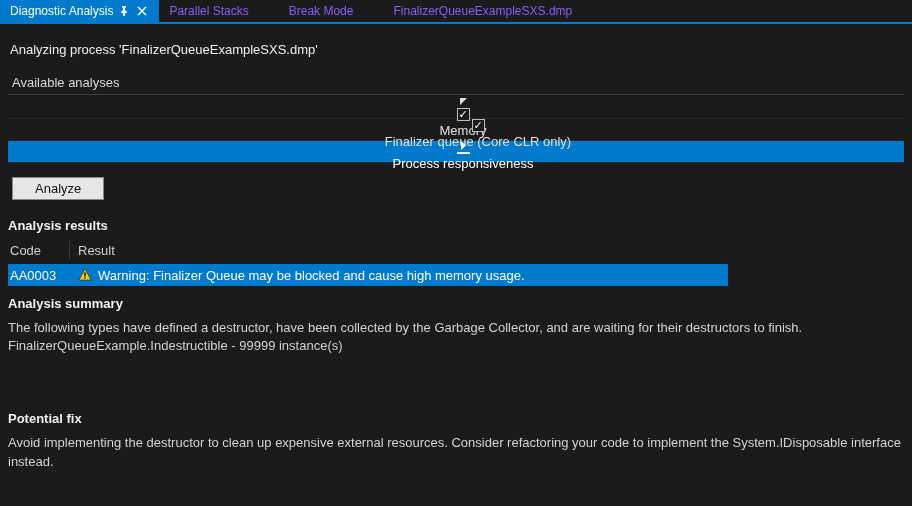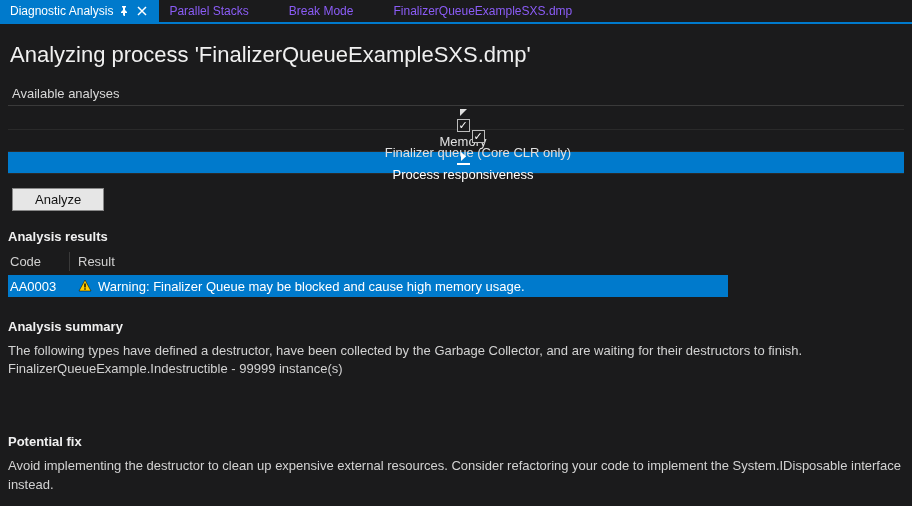--- a/index.html
+++ b/index.html
@@ -38,21 +38,21 @@
     justify-content: center;
     width: 14px;
     height: 14px;
   }
   .tab-spacer { width: 20px; }
   .body {
     padding: 18px 8px 8px 8px;
   }
   h1.title {
     font-weight: 400;
-    font-size: 22px;
+    font-size: 13px;
     color: #f0f0f0;
     padding: 0 0 14px 2px;
   }
   .section-label {
     font-size: 13px;
     color: #d8d8d8;
     padding: 4px 4px 4px 4px;
     border-bottom: 1px solid #3a3a3a;
   }
   .tree {
@@ -138,21 +138,21 @@
   }
   .results-row .col-code { border-right: none; }
   .results-row .col-result { display: flex; align-items: center; gap: 6px; }
   .warn-icon {
     width: 14px; height: 14px;
     display: inline-flex;
     align-items: center;
     justify-content: center;
   }
   .summary-block, .fix-block {
-    margin-top: 22px;
+    margin-top: 10px;
   }
   .summary-text, .fix-text {
     color: #d2d2d2;
     font-size: 13px;
     line-height: 1.4;
     margin-top: 6px;
   }
   .fix-block { margin-top: 56px; }
 </style>
 </head>

